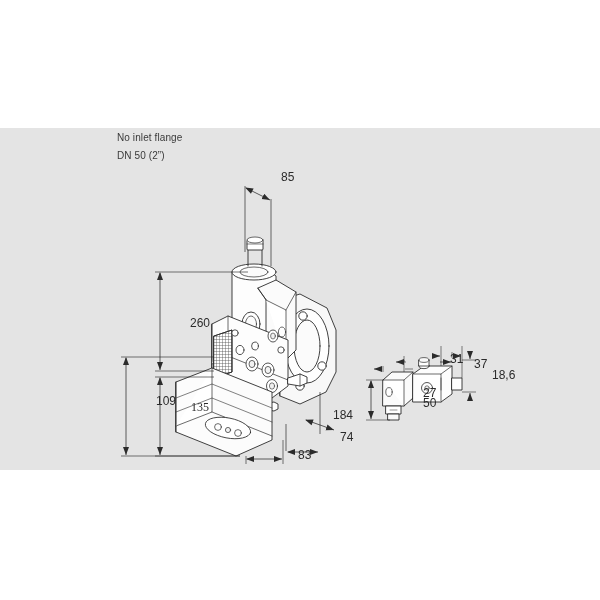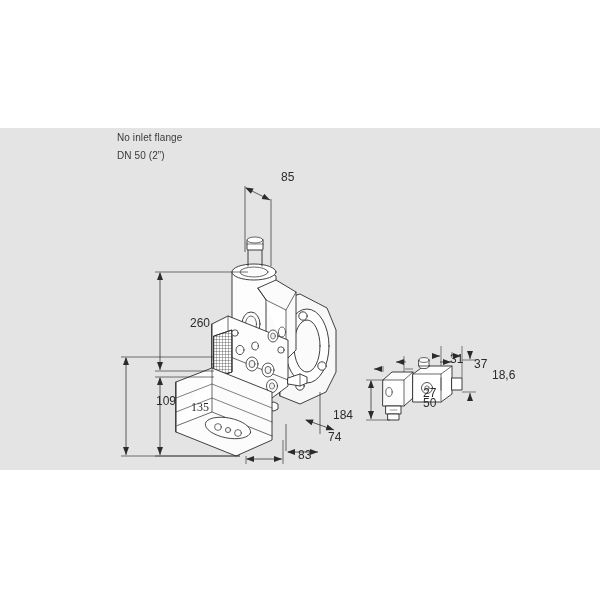--- a/index.html
+++ b/index.html
@@ -50,21 +50,21 @@
     font-size: 12px;
     color: #2b2b2b;
     white-space: nowrap;
     padding-left: 40px;
   }
   #dim-85   { left: 241px; top: 170px; }
   #dim-180  { left: 150px; top: 316px; }
   #dim-196  { left: 116px; top: 394px; }
   #dim-135  { left: 151px; top: 400px; font-family: Liberation Serif, serif; }
   #dim-165  { left: 293px; top: 408px; }
-  #dim-74   { left: 288px; top: 430px; }
+  #dim-74   { left: 300px; top: 430px; }
   #dim-83   { left: 258px; top: 448px; }
   #dim-27   { left: 383px; top: 359px; margin-top: 27px; }
   #dim-64   { left: 410px; top: 352px; }
   #dim-37   { left: 434px; top: 345px; margin-top: 12px; }
   #dim-345  { left: 452px; top: 368px; }
   #dim-50   { left: 357px; top: 396px; margin-left: 26px; }
 </style>
 </head>
 <body>
 

